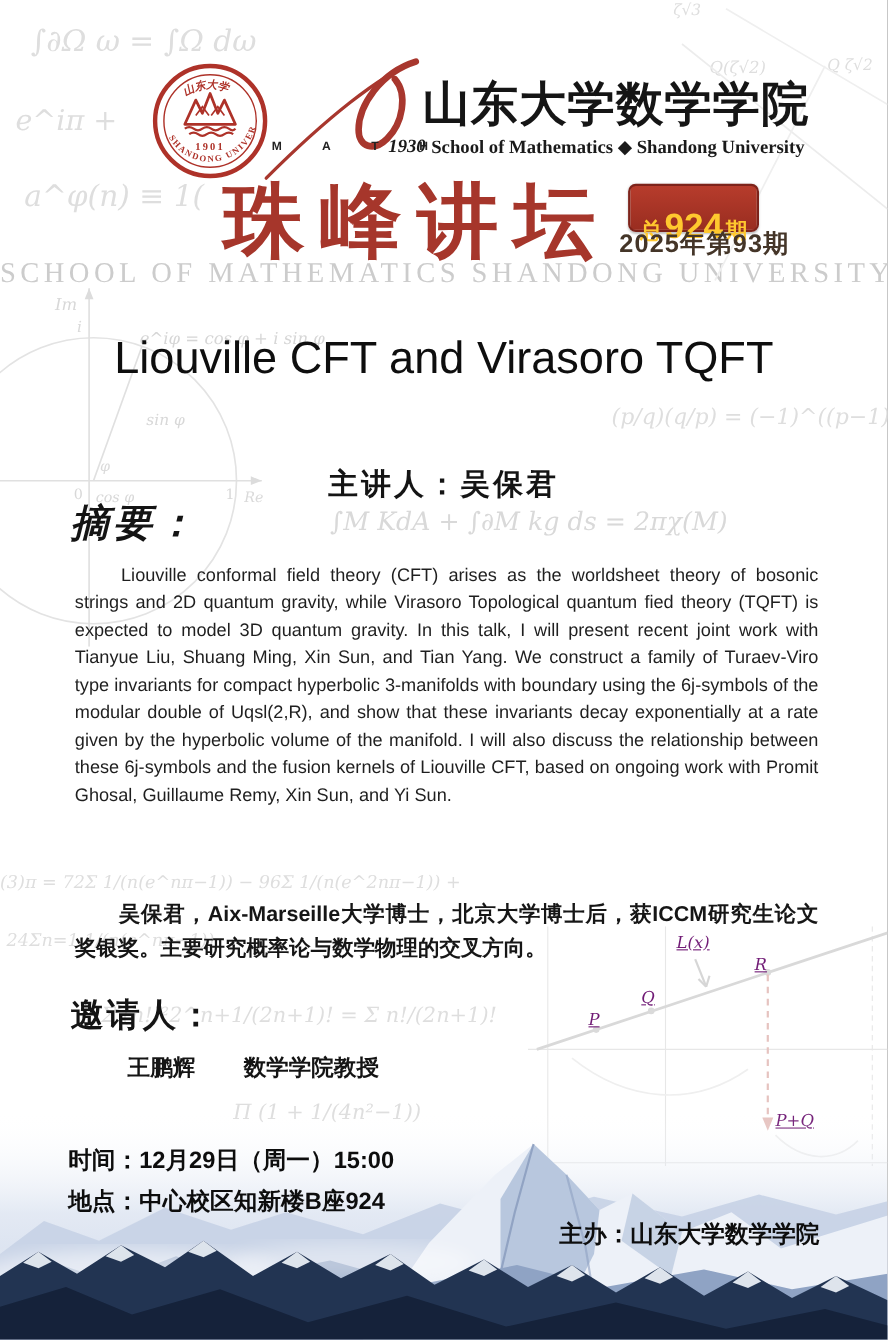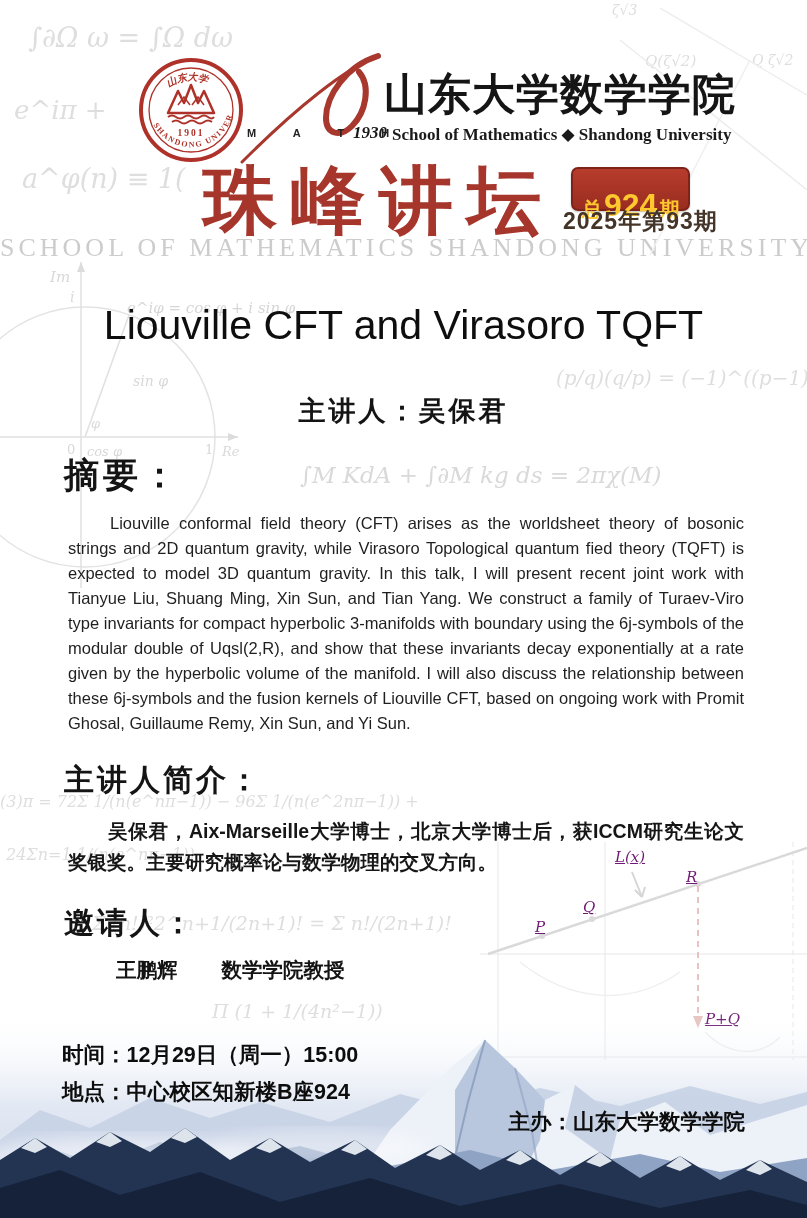--- a/index.html
+++ b/index.html
@@ -30,24 +30,24 @@
   .badge{position:absolute;left:571px;top:167px;height:36px;padding:1px 9px 3px 9px;
       background:linear-gradient(#b73c2c,#992d20);border:2px solid #7d231a;border-radius:7px;
       display:inline-flex;align-items:baseline;box-shadow:0 1px 2px rgba(0,0,0,.25);}
   .badge .b-small{font-size:20px;font-weight:900;color:#FFC82E;}
   .badge .b-num{font-size:32px;font-weight:900;color:#FFC82E;line-height:36px;padding:17px 2px;}
   .issue-line{position:absolute;left:563px;top:206px;font-size:23px;font-weight:900;
       letter-spacing:1px;color:#443528;}
   
   .talk-title{position:absolute;left:0;top:302px;width:100%;text-align:center;
       font-size:41px;font-weight:400;color:#0e0e0e;letter-spacing:0;}
-  .speaker-line{position:absolute;left:0;top:393px;width:100%;text-align:center;
+  .speaker-line{position:absolute;left:0;top:422px;width:100%;text-align:center;
       font-size:27px;font-weight:900;color:#141414;letter-spacing:3px;}
   .brush{font-weight:900;color:#141414;}
-  .h-abstract{position:absolute;left:64px;top:452px;font-size:35px;letter-spacing:4px;}
+  .h-abstract{position:absolute;left:64px;top:452px;font-size:35px;letter-spacing:4px;font-style:italic;}
   .abstract-body{position:absolute;left:68px;top:511px;width:676px;font-size:16.5px;
       line-height:25px;text-align:justify;text-indent:42px;color:#1f1f1f;}
   .h-bio{position:absolute;left:64px;top:760px;font-size:30px;letter-spacing:3px;}
   .bio-body{position:absolute;left:68px;top:816px;width:676px;font-size:19.5px;
       line-height:31px;text-align:justify;text-indent:40px;font-weight:600;color:#161616;}
   .h-invite{position:absolute;left:64px;top:903px;font-size:30px;letter-spacing:3px;}
   .invite-line{position:absolute;left:116px;top:956px;font-size:20.5px;font-weight:700;color:#141414;}
   .invite-line .gap{display:inline-block;width:44px;}
   .time-line{position:absolute;left:62px;top:1040px;font-size:21.5px;font-weight:800;color:#0d0d0d;z-index:6;}
   .venue-line{position:absolute;left:62px;top:1077px;font-size:21.5px;font-weight:800;color:#0d0d0d;z-index:6;}
@@ -160,21 +160,20 @@
   <div class="issue-line">2025年第93期</div>
 
   <div class="talk-title">Liouville CFT and Virasoro TQFT</div>
   <div class="speaker-line">
     <span class="brush">主讲人：</span><span>吴保君</span>
   </div>
 
   <div class="brush h-abstract">摘要：</div>
   <div class="abstract-body">Liouville conformal field theory (CFT) arises as the worldsheet theory of bosonic strings and 2D quantum gravity, while Virasoro Topological quantum fied theory (TQFT) is expected to model 3D quantum gravity. In this talk, I will present recent joint work with Tianyue Liu, Shuang Ming, Xin Sun, and Tian Yang. We construct a family of Turaev-Viro type invariants for compact hyperbolic 3-manifolds with boundary using the 6j-symbols of the modular double of Uqsl(2,R), and show that these invariants decay exponentially at a rate given by the hyperbolic volume of the manifold. I will also discuss the relationship between these 6j-symbols and the fusion kernels of Liouville CFT, based on ongoing work with Promit Ghosal, Guillaume Remy, Xin Sun, and Yi Sun.</div>
 
-  <div class="brush h-bio">主讲人简介：</div>
   <div class="bio-body">吴保君，Aix-Marseille大学博士，北京大学博士后，获ICCM研究生论文奖银奖。主要研究概率论与数学物理的交叉方向。</div>
 
   <div class="brush h-invite">邀请人：</div>
   <div class="invite-line">
     <span>王鹏辉</span><span class="gap"></span><span>数学学院教授</span>
   </div>
 
   <div class="time-line">时间：12月29日（周一）15:00</div>
   <div class="venue-line">地点：中心校区知新楼B座924</div>
   <div class="host-line">主办：山东大学数学学院</div>

